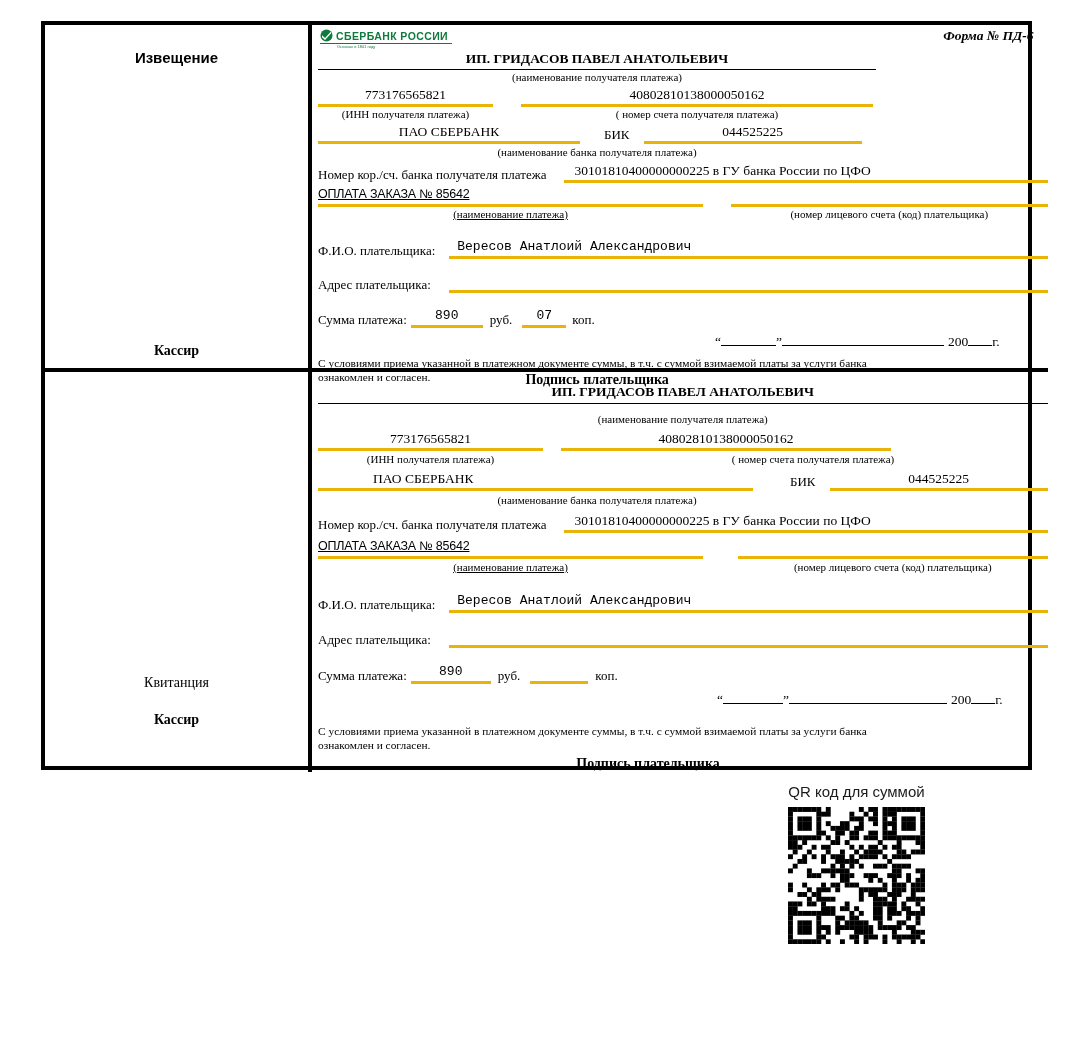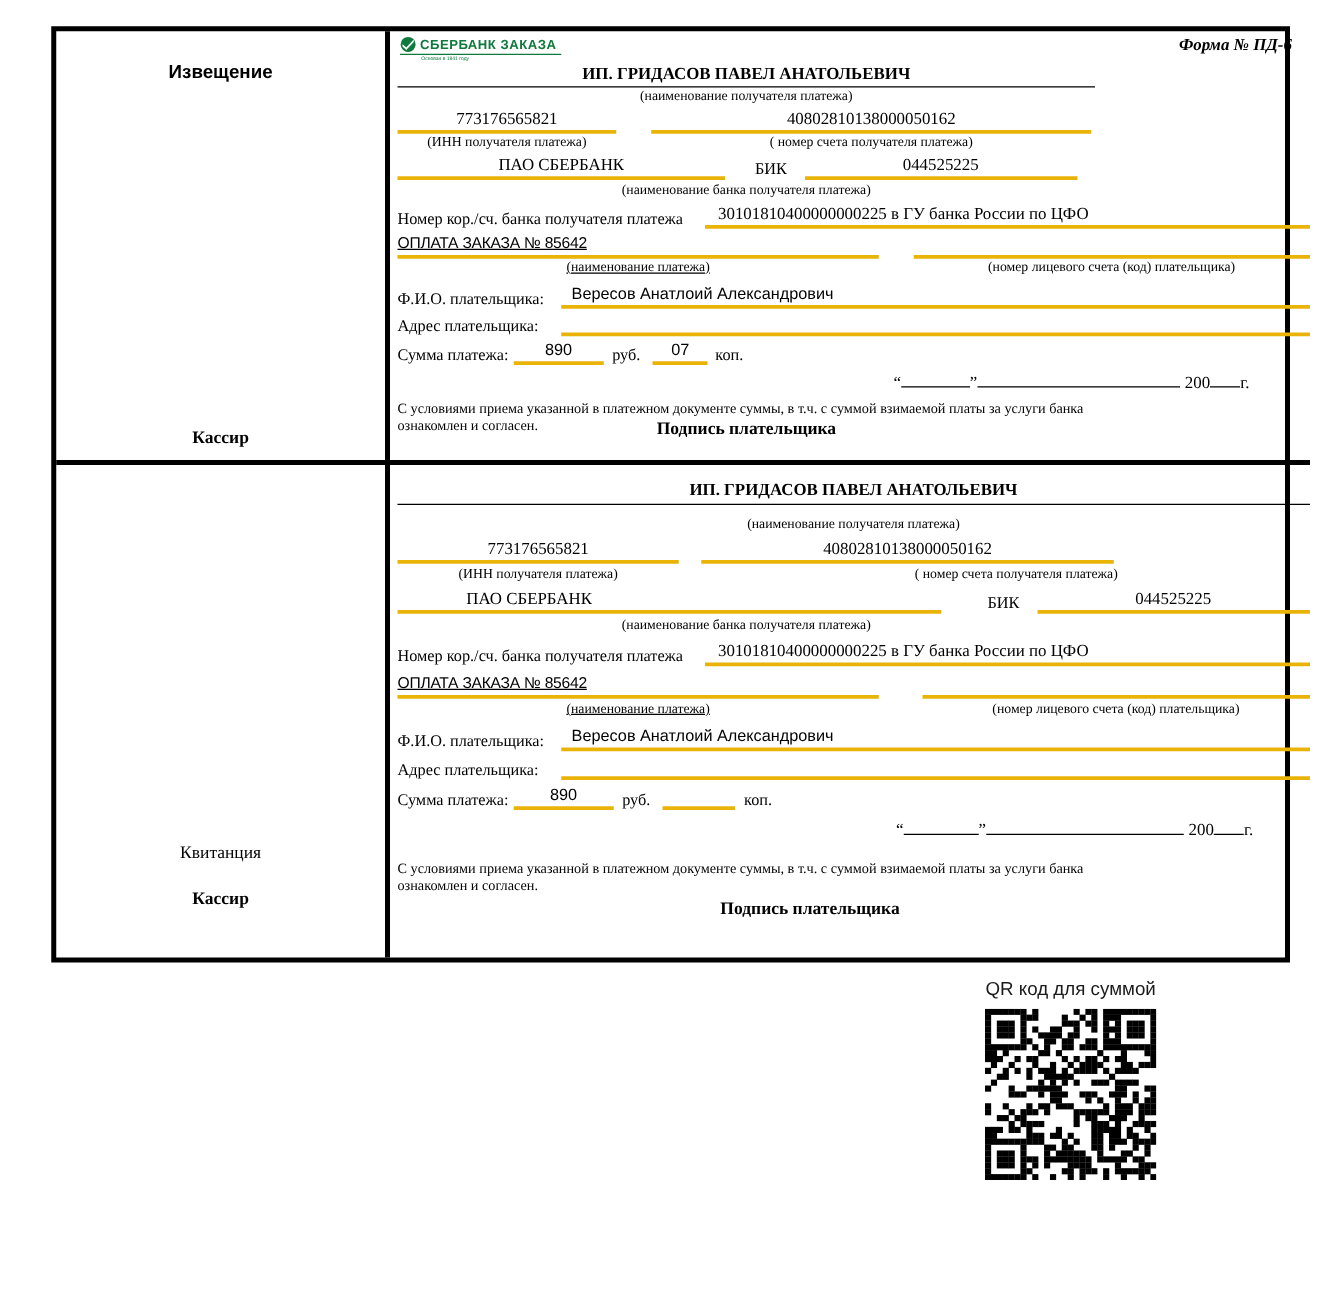--- a/index.html
+++ b/index.html
@@ -46,21 +46,21 @@
   .w175{width:175px;} .w352{width:352px;} .w262{width:262px;} .w218{width:218px;}
   .w225{width:225px;} .w330{width:330px;} .w380{width:380px;} .w385{width:385px;text-decoration:underline;}
   .ml28{margin-left:28px;} .ml18{margin-left:18px;} .ml24{margin-left:24px;} .ml14{margin-left:14px;}
   .ml35{margin-left:35px;} .ml37{margin-left:37px;} .ml110{margin-left:110px;} .w320{width:320px;}
   .lbl{font-size:13px;white-space:nowrap;}
   .biklbl{font-size:13px;align-self:flex-end;padding-bottom:1px;}
   .grow{flex:1;}
   .vpad{padding-left:10px;text-align:left;}
   .tlpad{text-align:left;padding-left:55px;}
   .narrow{font-family:"Liberation Sans",sans-serif;font-size:12.5px;letter-spacing:-.2px;}
-  .sansv{font-family:Liberation Sans, sans-serif;font-size:13px;}
+  .sansv{font-family:Liberation Mono, monospace;font-size:13px;margin-top:12px;}
   .fiofield{padding-left:8px;text-align:left;}
 
   .dline{display:inline-block;border-bottom:1px solid #000;height:14px;vertical-align:baseline;}
   .daterow{display:flex;justify-content:flex-end;align-items:baseline;font-size:13.5px;margin-right:48px;}
   .agr{font-size:11.4px;line-height:1.22;width:660px;}
   .agr2{display:flex;}
   .sig{font-weight:bold;font-size:14px;}
 
   .qr-wrap{position:absolute;left:779px;top:783px;width:155px;text-align:center;}
   .qr-caption{font-family:"Liberation Sans",sans-serif;font-size:15px;color:#1a1a1a;}
@@ -77,21 +77,21 @@
       <div class="side-bot">Кассир</div>
     </div>
 
     <div class="cell r1 content">
       <div class="head">
         <div class="logo">
           <svg width="13" height="13" viewBox="0 0 13 13">
             <circle cx="6.5" cy="6.5" r="6" fill="#0e7a3d"></circle>
             <path d="M2 6.2 L5 9 L11 2.6 L11 4.6 L5 11 L2 8.2 Z" fill="#fff"></path>
           </svg>
-          <span class="logo-text">СБЕРБАНК ЗАКАЗА</span>
+          <span class="logo-text">СБЕРБАНК РОССИИ</span>
           <span class="logo-sub">Основан в 1841 году</span>
         </div>
         <div class="form-label">Форма № ПД-6</div>
         <div class="title1">ИП. ГРИДАСОВ ПАВЕЛ АНАТОЛЬЕВИЧ</div>
       </div>
       <div class="cap capc w558" style="margin-top:1px;">(наименование получателя платежа)</div>
 
       <div class="frow" style="margin-top:4px;">
         <div class="field w175 center">773176565821</div>
         <div class="field w352 ml28 center">40802810138000050162</div>

